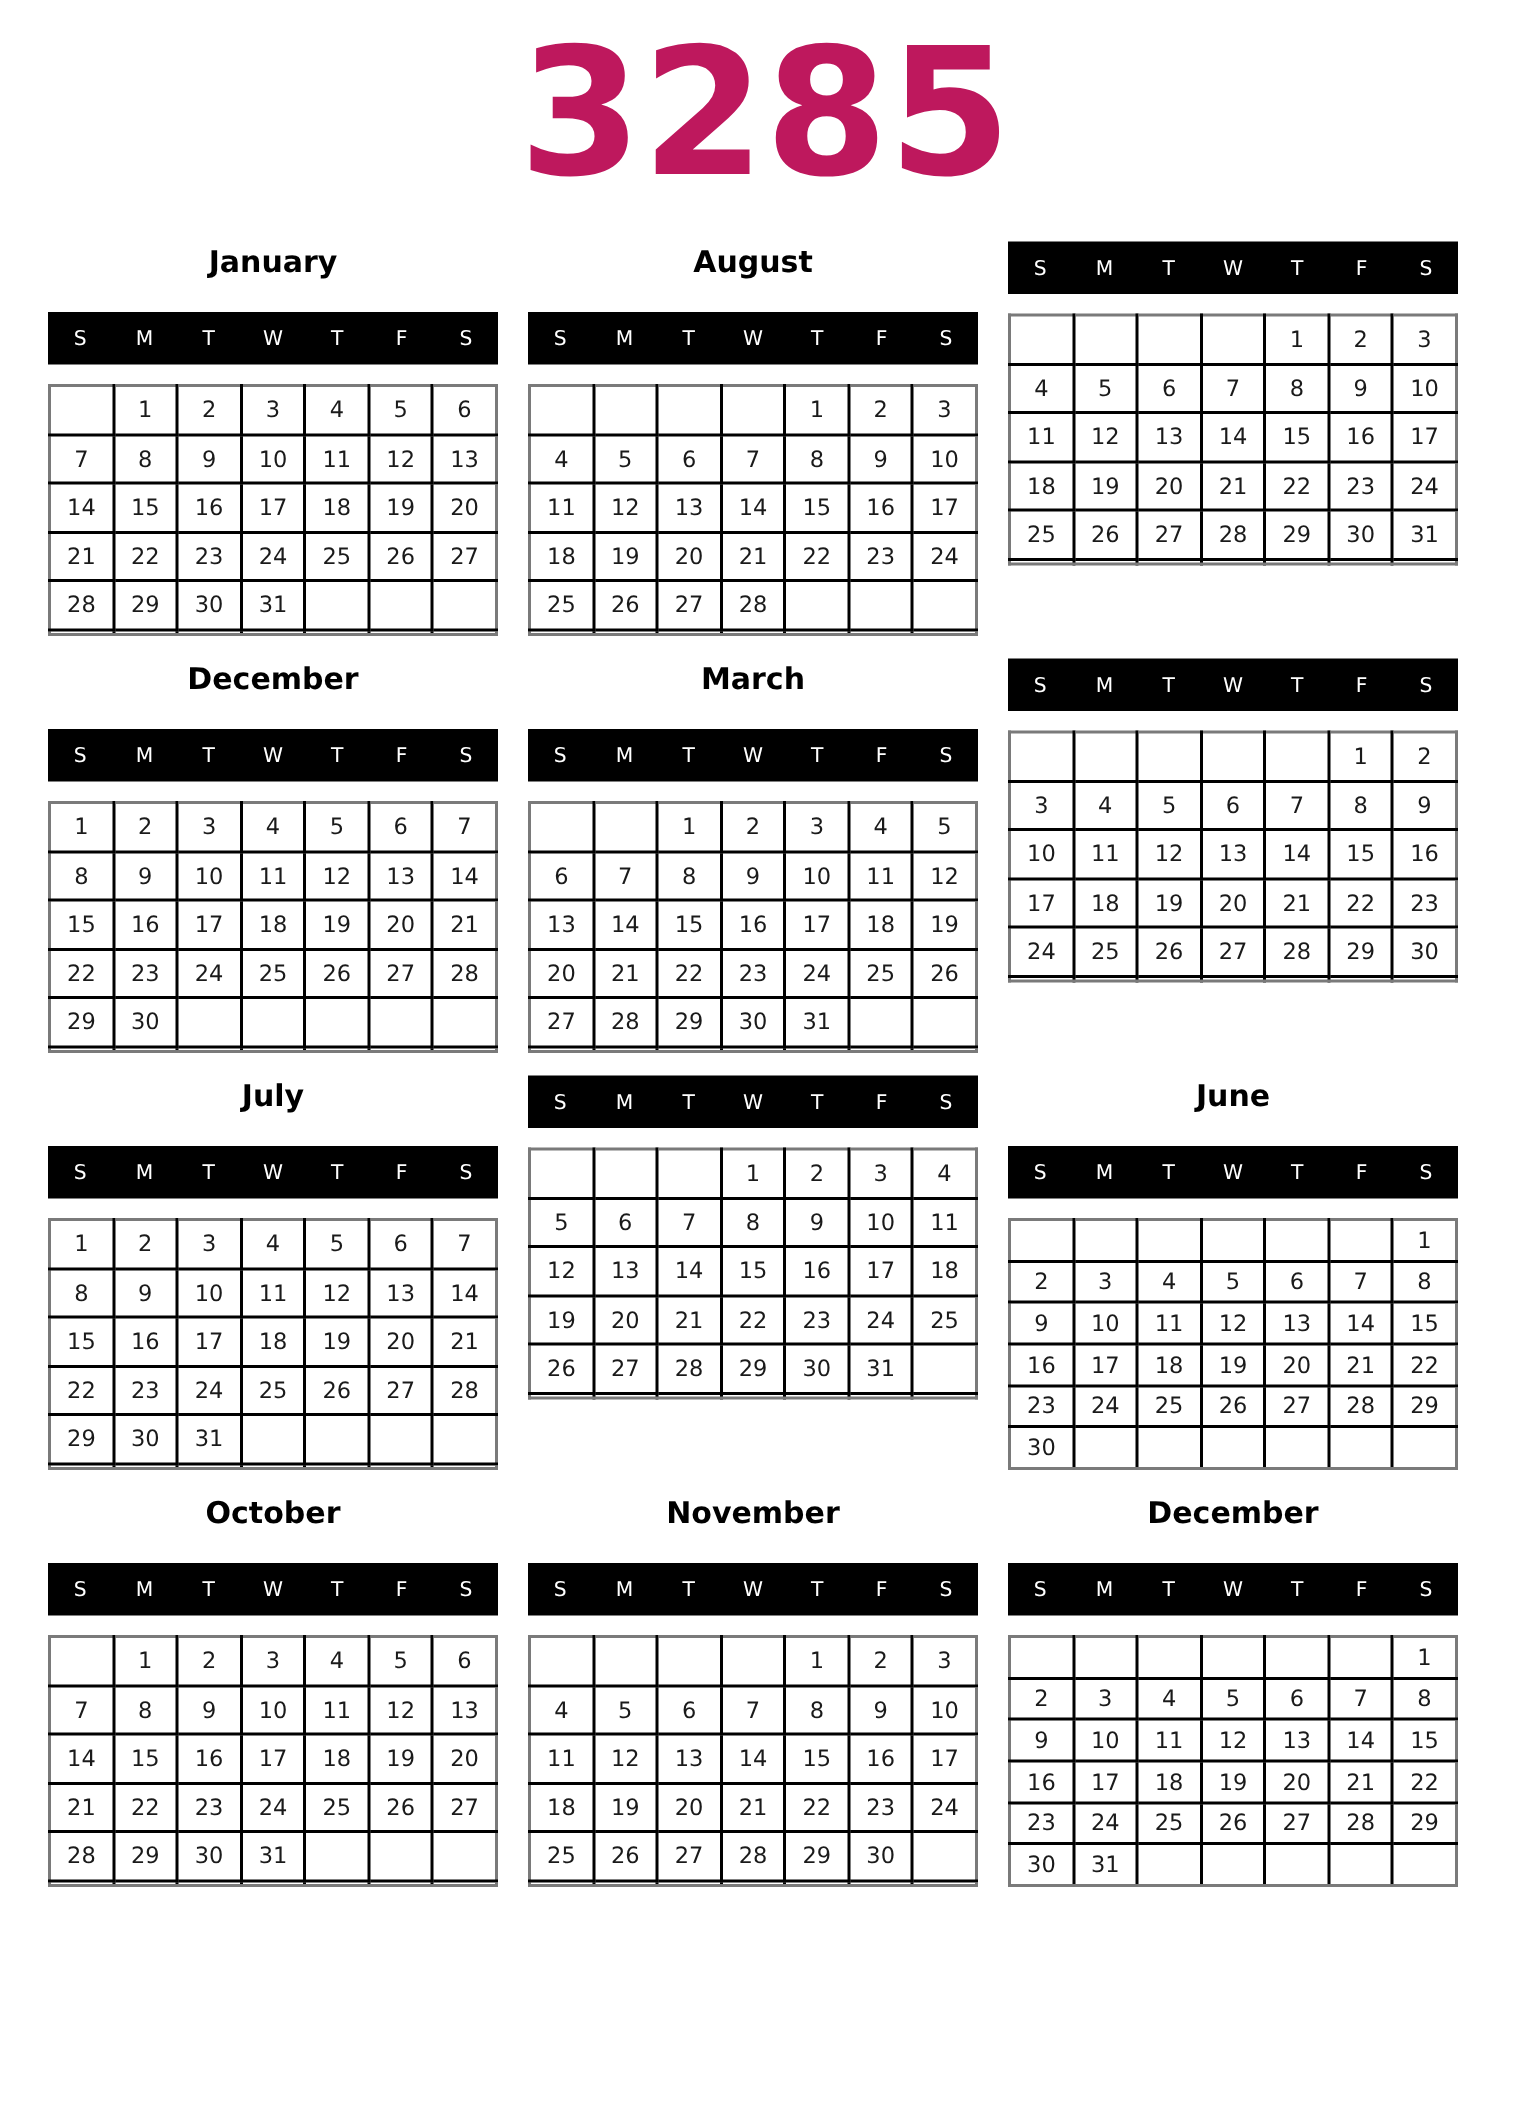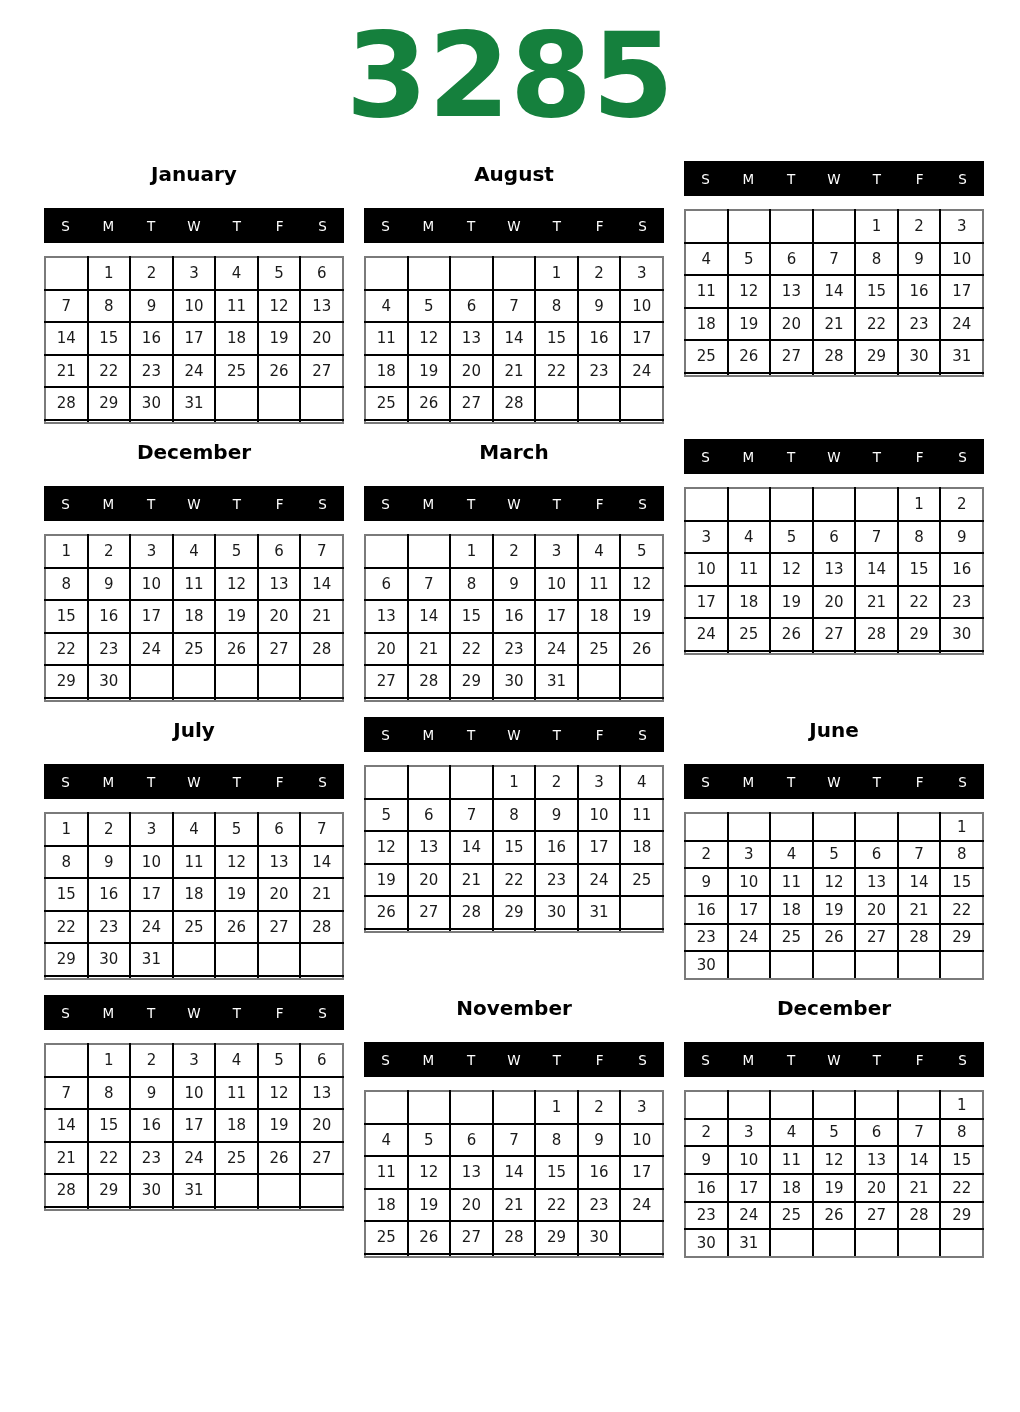--- a/index.html
+++ b/index.html
@@ -15,28 +15,28 @@
     color: #000;
   }
   .year-title {
     height: 150px;
     display: flex;
     align-items: center;
     justify-content: center;
     font-size: 118px;
     font-weight: bold;
     line-height: 1;
-    color: #15803d;
+    color: #be185d;
   }
   .months-grid {
     display: grid;
     grid-template-columns: repeat(3, 300px);
     column-gap: 20px;
     grid-auto-rows: 278px;
-    padding: 0 44px;
+    padding: 0 32px;
   }
   .month {
     width: 300px;
   }
   .month-name {
     height: 47px;
     display: flex;
     align-items: center;
     justify-content: center;
     font-size: 20px;
@@ -712,20 +712,21 @@
             <td></td>
             <td></td>
             <td></td>
             <td></td>
           </tr>
         </tbody>
     </table>
   </div>
 
   <div class="month">
+    <div class="month-name">October</div>
     <div class="dow-bar">
         <span class="dow">S</span>
         <span class="dow">M</span>
         <span class="dow">T</span>
         <span class="dow">W</span>
         <span class="dow">T</span>
         <span class="dow">F</span>
         <span class="dow">S</span>
       </div>
     <table class="grid">

